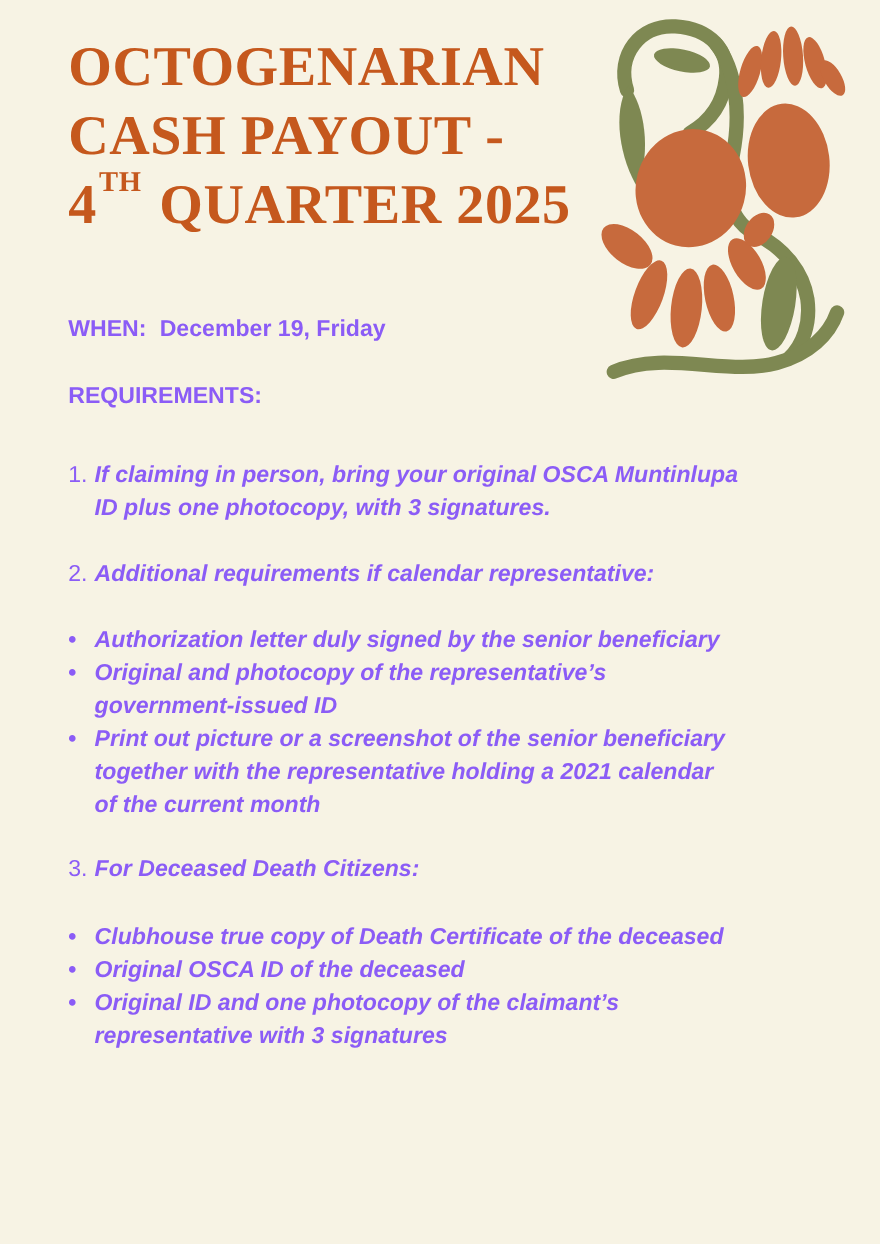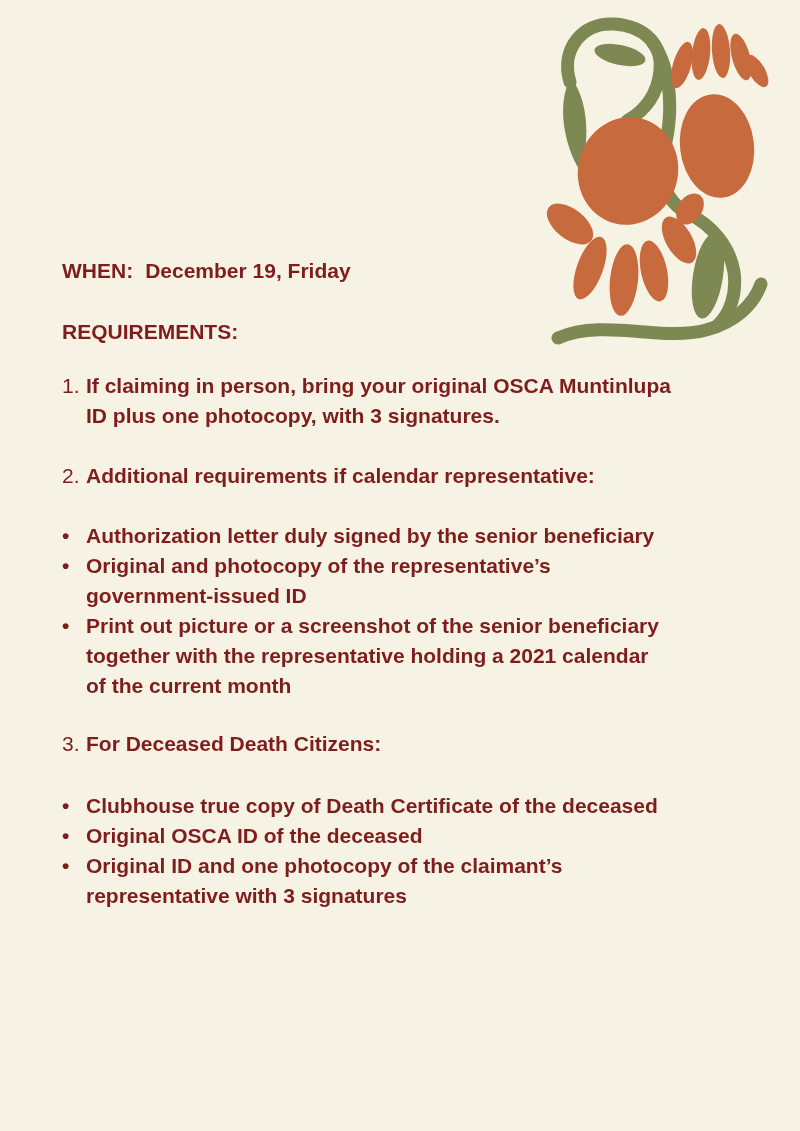--- a/index.html
+++ b/index.html
@@ -40,39 +40,39 @@
   .illustration {
     position: absolute;
     left: 540px;
     top: 8px;
     width: 260px;
     height: 345px;
   }
   
   .body {
     position: absolute;
-    top: 256px;
+    top: 284px;
     left: 62px;
     width: 682px;
     font-weight: bold;
     font-size: 21px;
     line-height: 30px;
-    color: #7f1d1d;
+    color: #8b5cf6;
   }
   .info-row { margin-bottom: 31px; }
   .info-value { margin-left: 12px; }
-  .req-heading { margin-bottom: 24px; }
+  .req-heading { margin-bottom: 42px; }
   .li { display: flex; margin-bottom: 30px; }
   .li .num {
     flex: none;
     width: 24px;
     font-weight: 400;
   }
   .li.bullet .num { font-weight: bold; width: 24px; }
-  .li .text { flex: 1; white-space: pre-line; }
+  .li .text { flex: 1; white-space: pre-line; font-style: italic; }
   .ulist { margin-bottom: 28px; }
   .ulist .li { margin-bottom: 0; }
   .li.item3 { margin-bottom: 32px; }
   .ulist.last { margin-bottom: 0; }
 </style>
 </head>
 <body>
 
 <div class="page">
 
@@ -99,20 +99,25 @@
 
       <ellipse cx="177" cy="138" rx="37" ry="52" transform="rotate(-7 177 138)"></ellipse>
       <ellipse cx="142" cy="57" rx="9" ry="24" transform="rotate(16 142 57)"></ellipse>
       <ellipse cx="161" cy="46" rx="9" ry="26" transform="rotate(6 161 46)"></ellipse>
       <ellipse cx="181" cy="43" rx="9" ry="27" transform="rotate(-4 181 43)"></ellipse>
       <ellipse cx="201" cy="49" rx="9" ry="24" transform="rotate(-15 201 49)"></ellipse>
       <ellipse cx="217" cy="63" rx="8" ry="18" transform="rotate(-30 217 63)"></ellipse>
     </g>
   </svg>
 
+  <h1 class="title">
+    <span class="t-line">OCTOGENARIAN</span>
+    <span class="t-line">CASH PAYOUT -</span>
+    <span class="t-line"><span>4</span><sup>TH</sup><span> QUARTER 2025</span></span>
+  </h1>
 
   <div class="body">
 
     <div class="info-row">
       <span class="info-label">WHEN:</span><span class="info-value">December 19, Friday</span>
     </div>
 
 
 
     <div class="info-row req-heading">REQUIREMENTS:</div>

